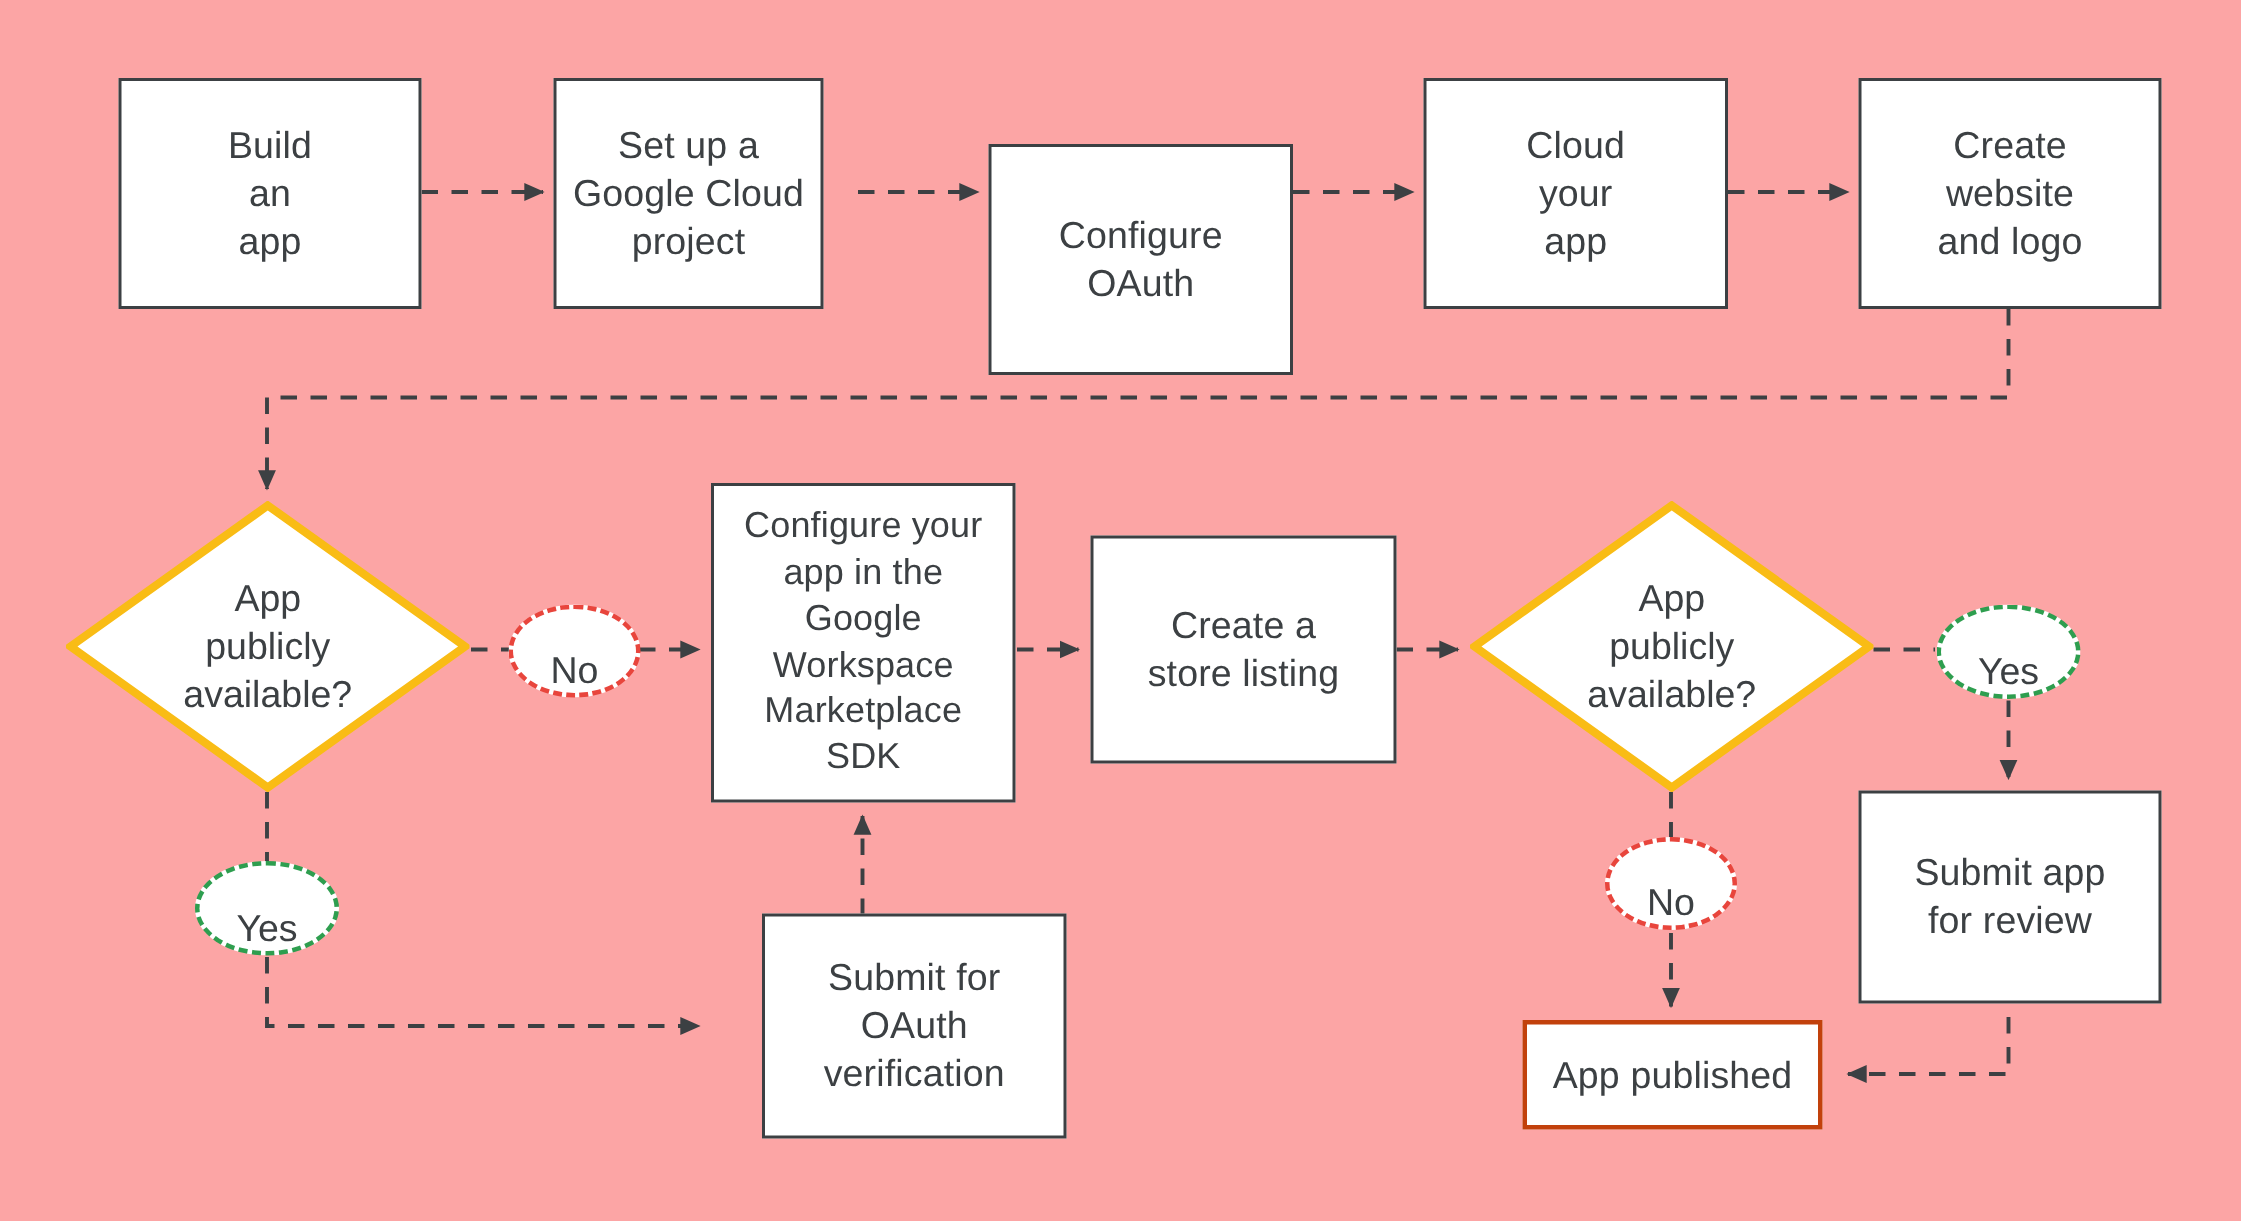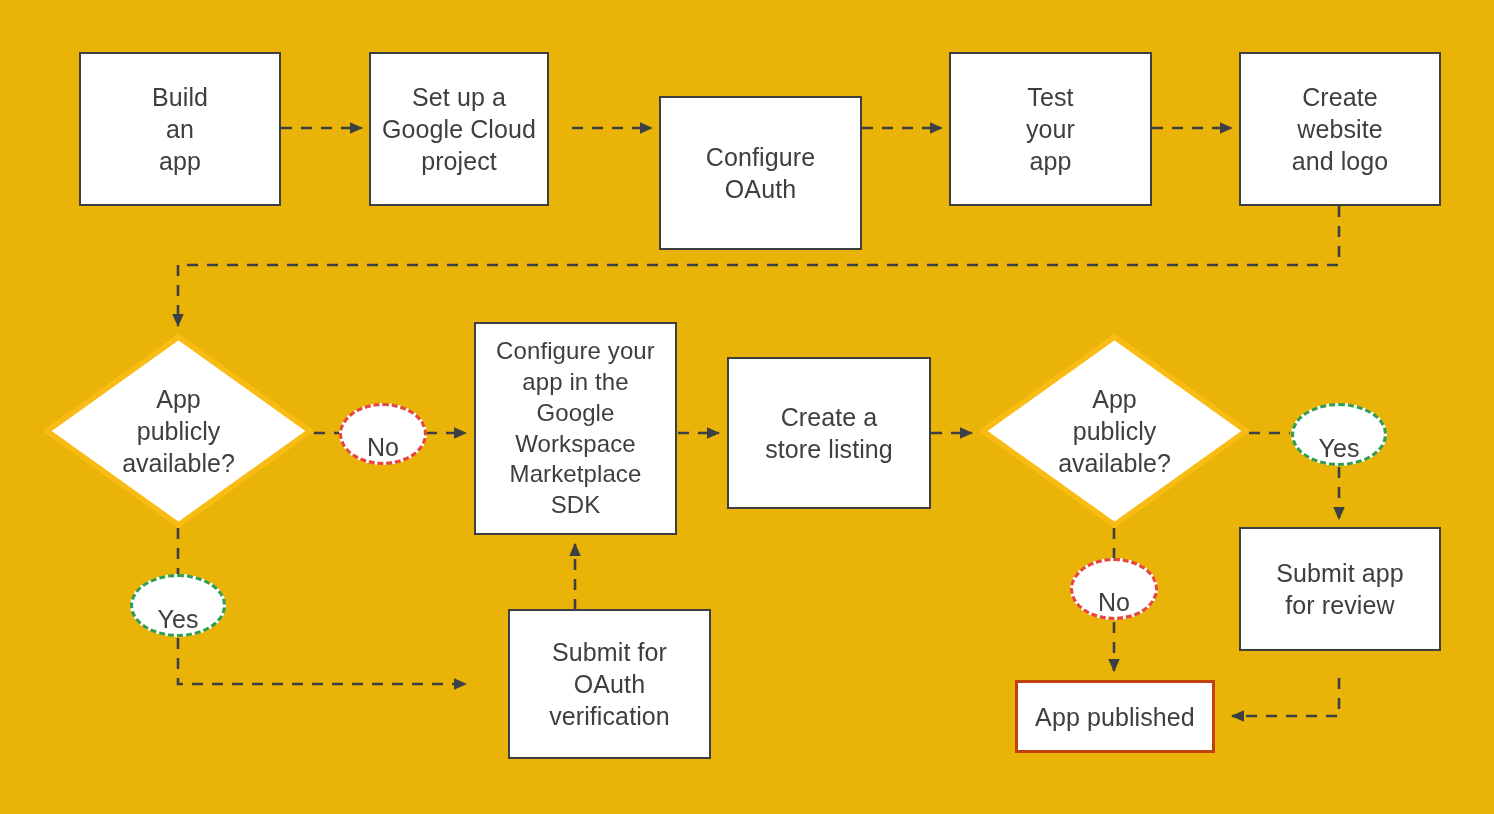--- a/index.html
+++ b/index.html
@@ -9,21 +9,21 @@
     background: #ffffff;
   }
   body {
     font-family: "Liberation Sans", sans-serif;
     -webkit-font-smoothing: antialiased;
   }
   #canvas {
     position: relative;
     width: 1494px;
     height: 814px;
-    background: #eab308;
+    background: #fca5a5;
     overflow: hidden;
   }
   #edges {
     position: absolute;
     left: 0;
     top: 0;
     width: 1494px;
     height: 814px;
     pointer-events: none;
   }
@@ -150,21 +150,21 @@
 Google Cloud
 project</span>
   </div>
 
   <div class="node process" style="left:659px; top:52px; width:203px; height:154px;margin-top:44px;">
     <span class="node-label">Configure
 OAuth</span>
   </div>
 
   <div class="node process" style="left:949px; top:52px; width:203px; height:154px;">
-    <span class="node-label">Test
+    <span class="node-label">Cloud
 your
 app</span>
   </div>
 
   <div class="node process" style="left:1239px; top:52px; width:202px; height:154px;">
     <span class="node-label">Create
 website
 and logo</span>
   </div>
 
@@ -215,21 +215,21 @@
   <div class="edge-chip no" style="left:1070px; top:558px; width:88px; height:62px;">
     <span>No</span>
   </div>
 
   <div class="node process" style="left:474px; top:609px; width:203px; height:150px;margin-left:34px;">
     <span class="node-label">Submit for
 OAuth
 verification</span>
   </div>
 
-  <div class="node process" style="left:1239px; top:527px; width:202px; height:124px;">
+  <div class="node process" style="left:1239px; top:527px; width:202px; height:142px;">
     <span class="node-label">Submit app
 for review</span>
   </div>
 
   <div class="node terminal-ok" style="left:1015px; top:680px; width:200px; height:73px;">
     <span class="node-label">App published</span>
   </div>
 
 </div>
 

